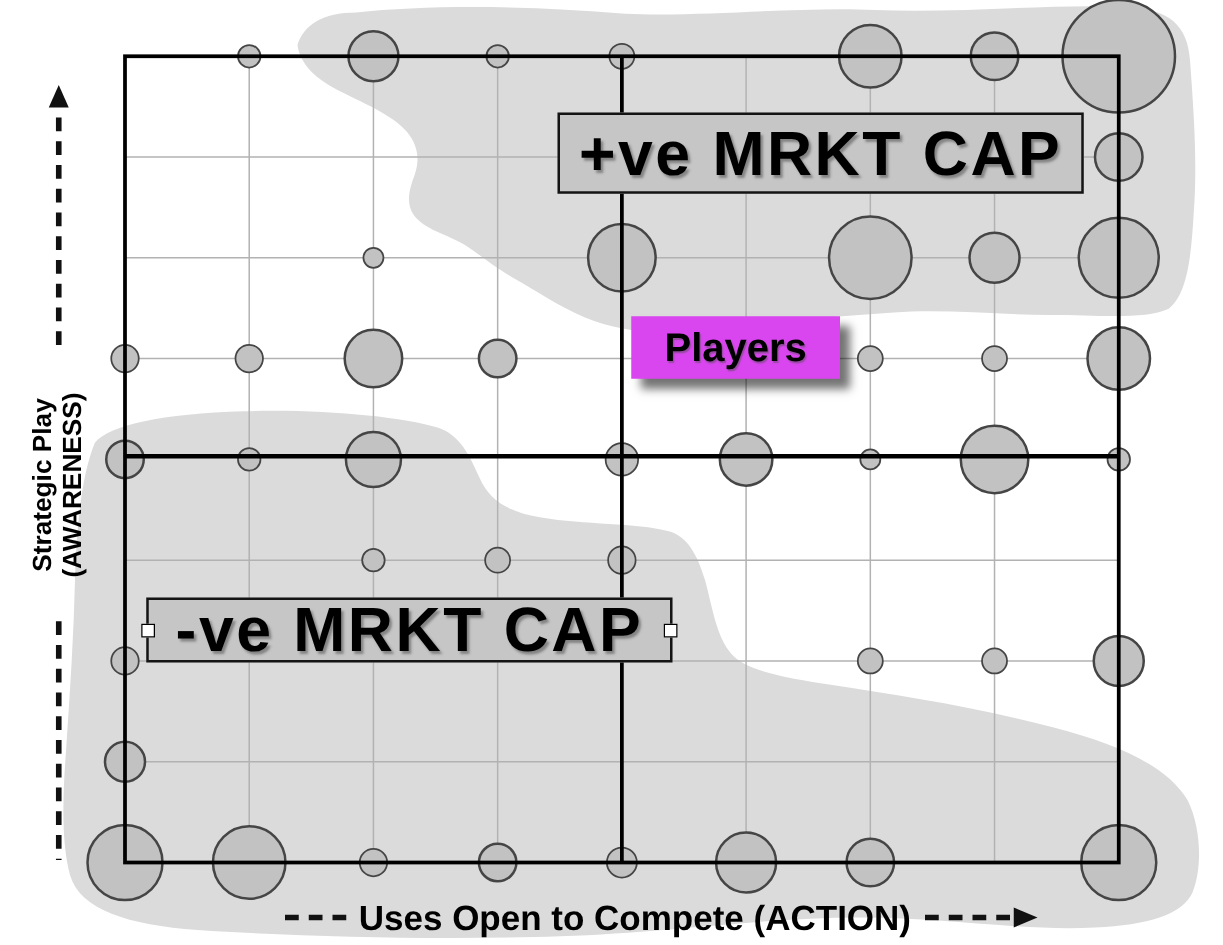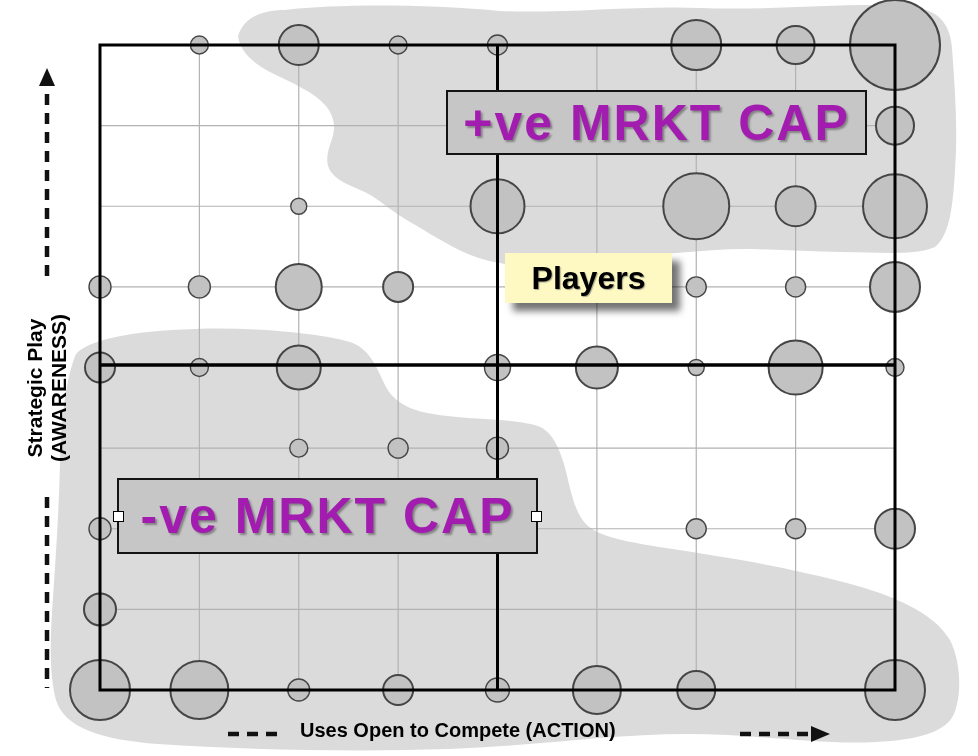--- a/index.html
+++ b/index.html
@@ -4,44 +4,44 @@
 <style>
   html,body{margin:0;padding:0;background:#fff;}
   #stage{
     position:relative;width:978px;height:756px;background:#fff;overflow:hidden;
     font-family:"Liberation Sans","DejaVu Sans",sans-serif;
   }
   #canvas{position:absolute;left:0;top:0;}
   .overlay{position:absolute;display:flex;align-items:center;justify-content:center;box-sizing:border-box;}
   .gray-box{
     background:#c6c6c6;border:2px solid #141414;
-    font-weight:bold;font-size:50px;letter-spacing:2px;color:#a21caf;
+    font-weight:bold;font-size:50px;letter-spacing:2px;color:#000000;
     text-shadow:2px 2px 2px rgba(50,50,50,.45);
     white-space:nowrap;
   }
   .white-box{
-    background:#fef9c3;font-weight:bold;font-size:32px;color:#000;
+    background:#d946ef;font-weight:bold;font-size:32px;color:#000;
     box-shadow:8px 8px 7px rgba(0,0,0,.55);
     text-shadow:1px 1px 1px rgba(80,80,80,.5);
     white-space:nowrap;
   }
   .handle{
     position:absolute;width:9px;height:9px;background:#fff;border:1px solid #000;
     top:50%;margin-top:-5px;
   }
   .handle.left{left:-6px;}
   .handle.right{right:-6px;}
   #y-axis{
     position:absolute;left:47px;top:388px;transform:translate(-50%,-50%) rotate(-90deg);
     font-weight:bold;font-size:21px;line-height:1.15;text-align:center;color:#000;
     white-space:nowrap;
   }
   #x-axis-label{
-    position:absolute;left:300px;top:719px;width:412px;text-align:left;
-    font-weight:bold;font-size:20px;color:#000;white-space:nowrap;
+    position:absolute;left:287px;top:719px;width:412px;text-align:left;
+    font-weight:bold;font-size:28px;color:#000;white-space:nowrap;
   }
 </style>
 </head>
 <body>
 
 <div id="stage">
 
   <svg id="canvas" width="978" height="756" viewBox="0 0 978 756">
 
     <path id="top-blob" d="M 238 36
@@ -135,21 +135,21 @@
       <line x1="228" y1="734" x2="278" y2="734" stroke="#111" stroke-width="4.5" stroke-dasharray="11 8"></line>
       <line x1="740" y1="734" x2="812" y2="734" stroke="#111" stroke-width="4.5" stroke-dasharray="11 8"></line>
       <polygon points="830,734 811,726 811,742" fill="#111"></polygon>
     </g>
   </svg>
 
   <div class="overlay gray-box" style="left:446px;top:90px;width:421px;height:65px;">
     <span>+ve MRKT CAP</span>
   </div>
 
-  <div class="overlay gray-box" style="left:117px;top:478px;width:421px;height:76px;">
+  <div class="overlay gray-box" style="left:117px;top:478px;width:421px;height:52px;">
     <span>-ve MRKT CAP</span>
     <span class="handle left"></span>
     <span class="handle right"></span>
   </div>
 
   <div class="overlay white-box" style="left:505px;top:253px;width:167px;height:50px;">
     <span>Players</span>
   </div>
 
 

